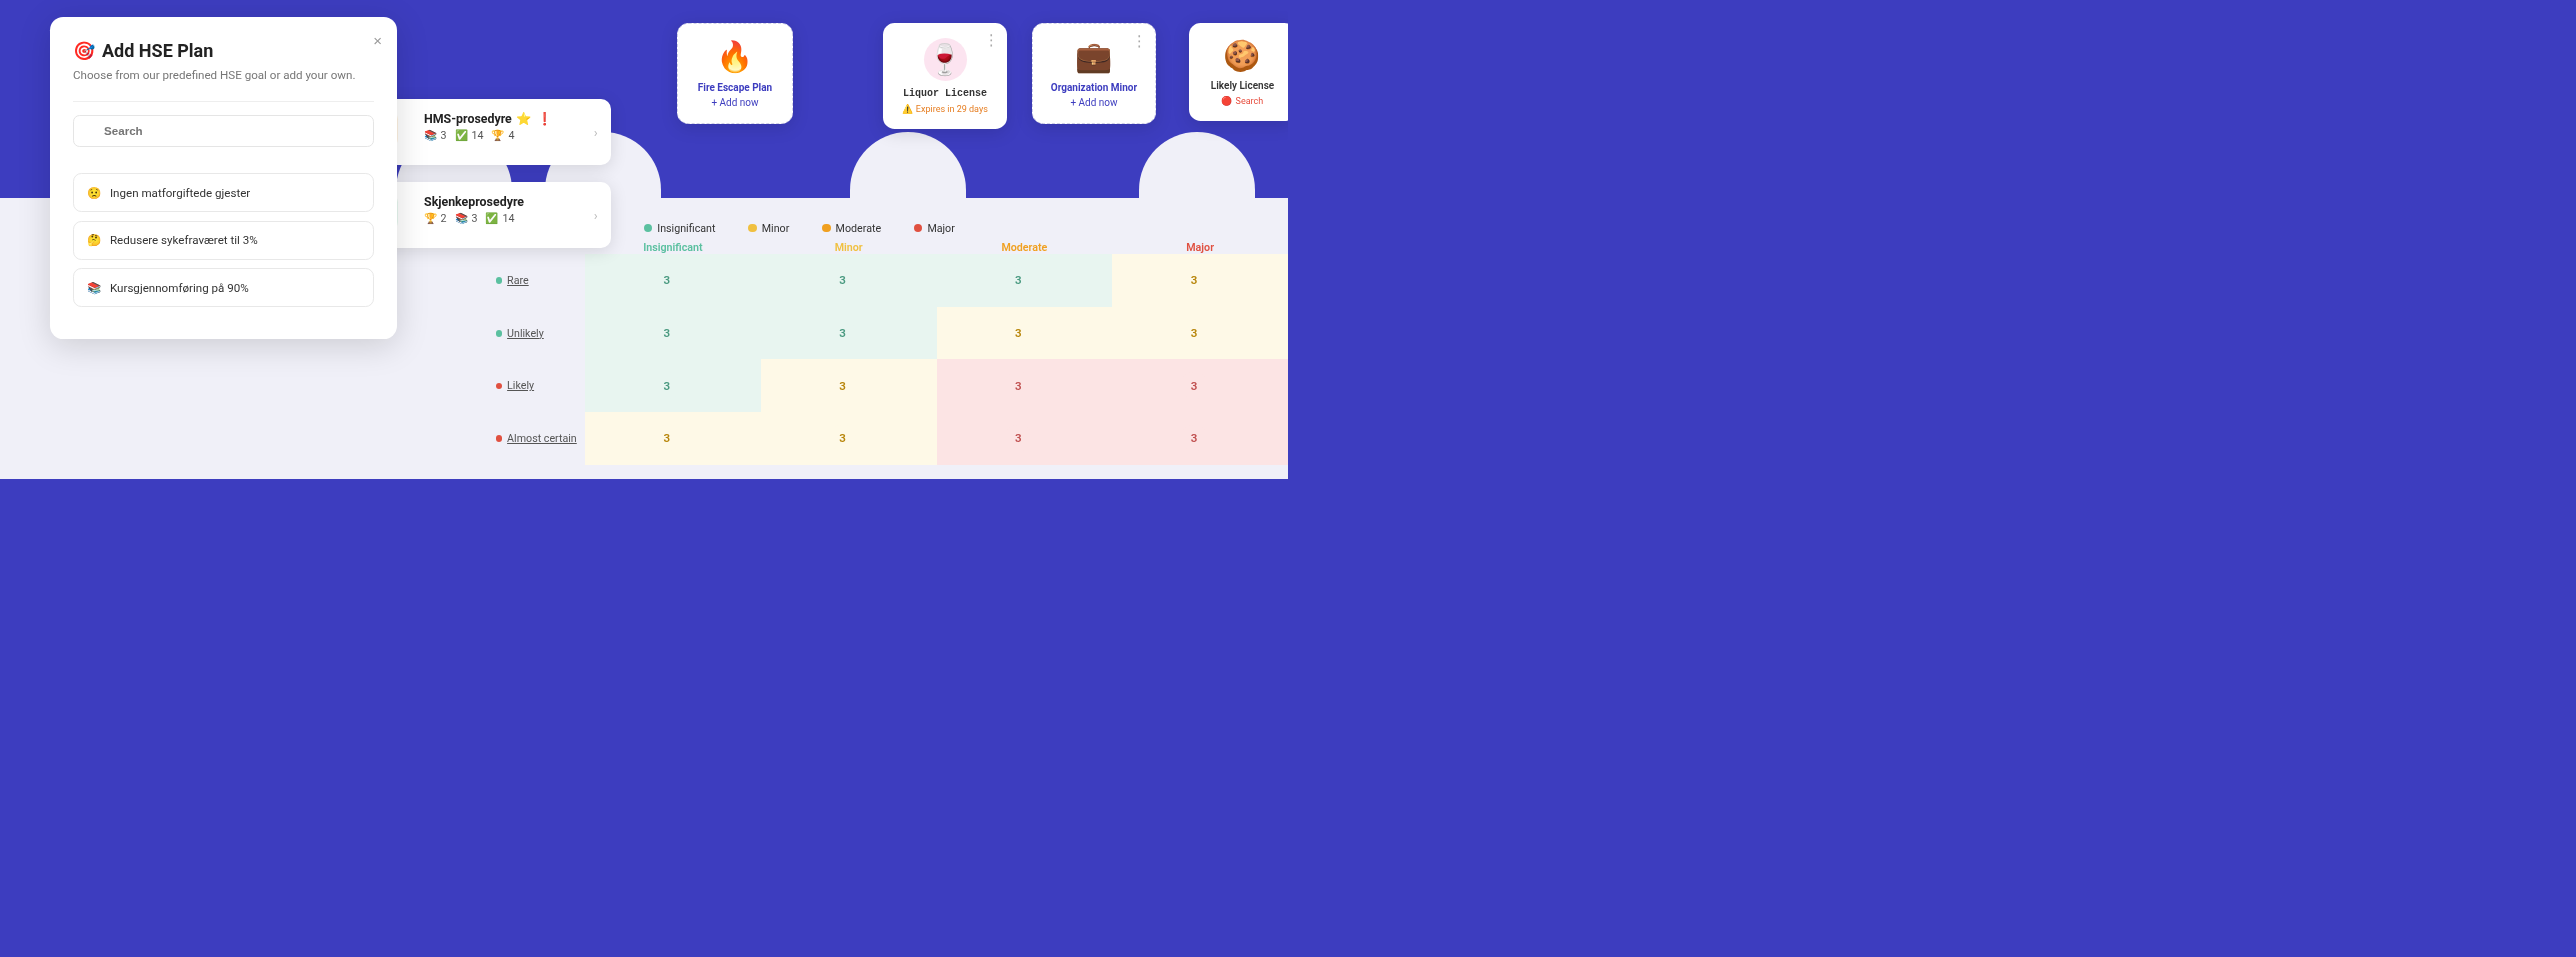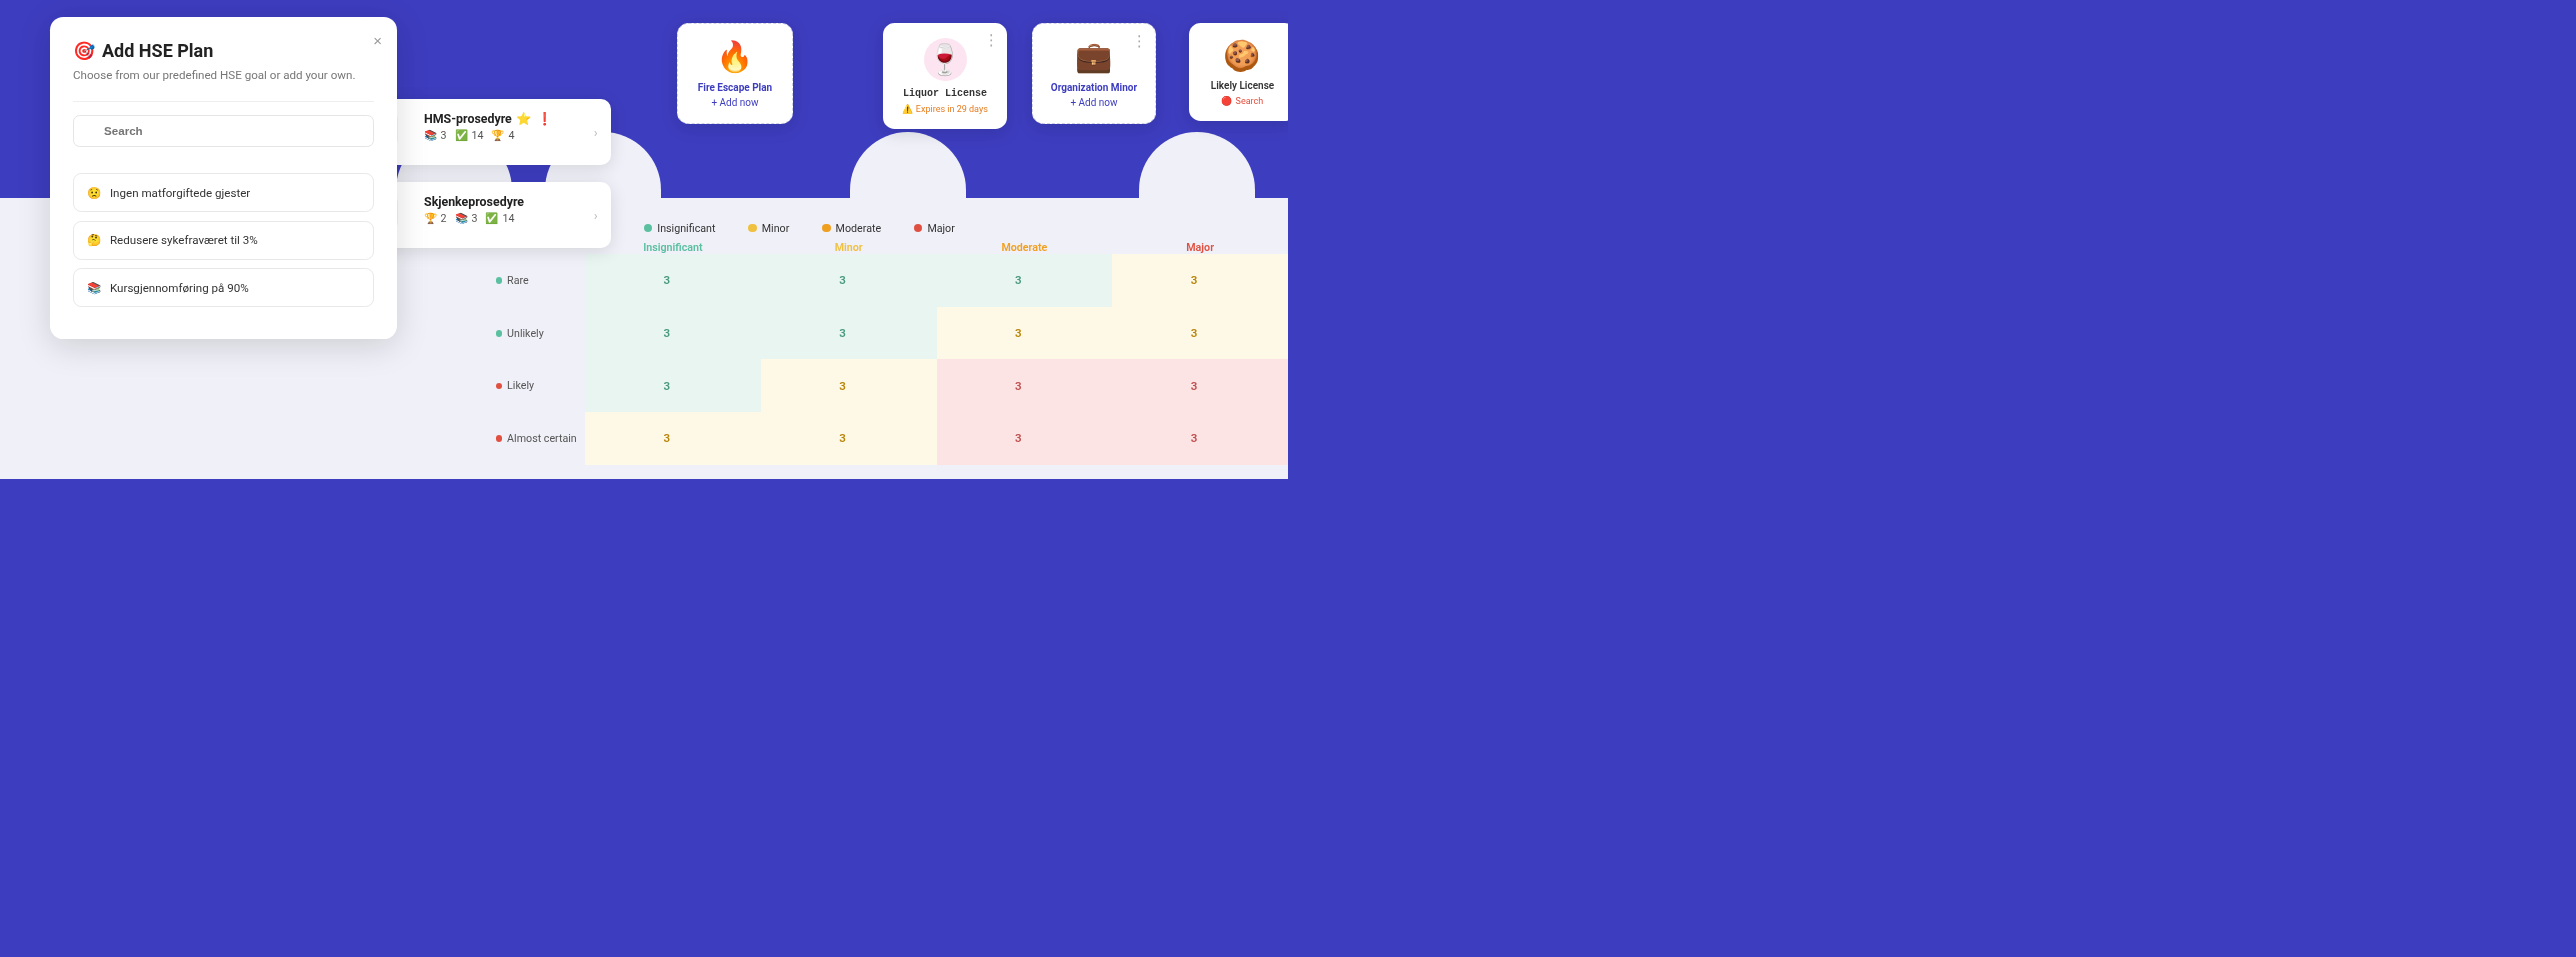--- a/index.html
+++ b/index.html
@@ -72,20 +72,21 @@
       padding: 0;
       position: relative;
     }
 
     .risk-table .row-label {
       text-align: left;
       padding: 0 8.3px 0 16.5px;
       white-space: nowrap;
       font-size: 10.7px;
       color: #555;
+      text-decoration: underline;
     }
 
     .risk-table .row-label-dot {
       display: inline-block;
       width: 6.6px;
       height: 6.6px;
       border-radius: 50%;
       margin-right: 5px;
     }
 

